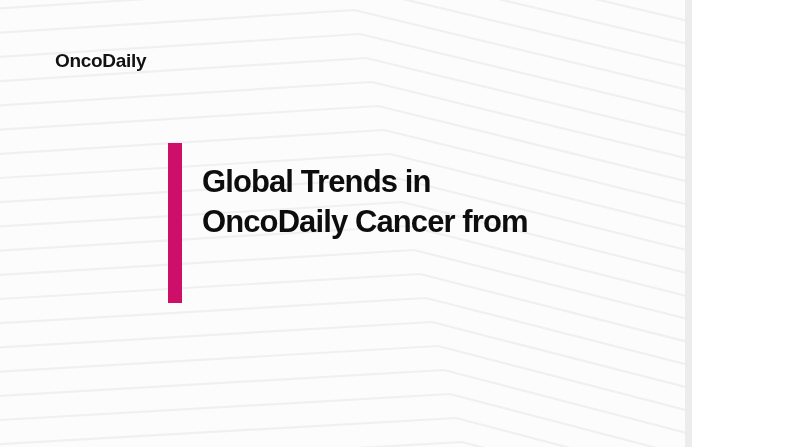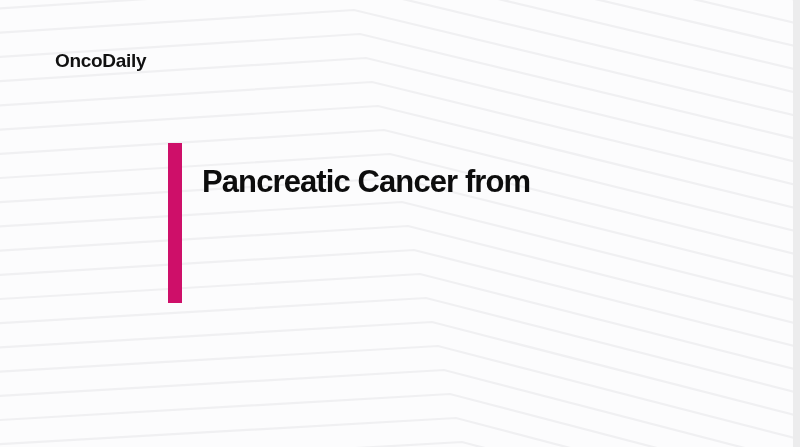--- a/index.html
+++ b/index.html
@@ -9,21 +9,21 @@
   body {
     width: 800px;
     height: 447px;
     overflow: hidden;
     font-family: "Liberation Sans", sans-serif;
     background: #ffffff;
   }
 
   #slide {
     position: relative;
-    width: 800px;
+    width: 692px;
     height: 447px;
     overflow: hidden;
     background: #3b82f6;
   }
 
   
   #bg-pattern {
     position: absolute;
     left: 0;
     top: 0;
@@ -126,16 +126,17 @@
     </g>
   </svg>
 
   <div id="right-edge"></div>
 
   <div id="logo">OncoDaily</div>
 
   <div id="accent-bar"></div>
 
   <div id="headline">
-    <div class="line">Pancreatic Cancer from</div>
+    <div class="line">Global Trends in</div>
+    <div class="line">OncoDaily Cancer from</div>
   </div>
 
 </div>
 
 </body></html>

